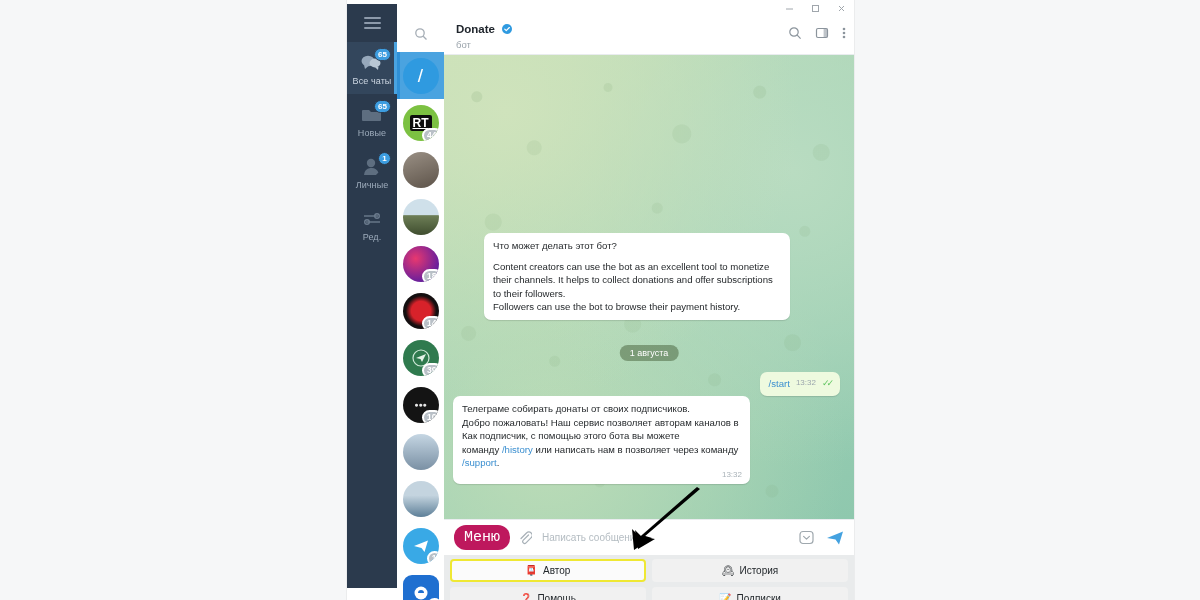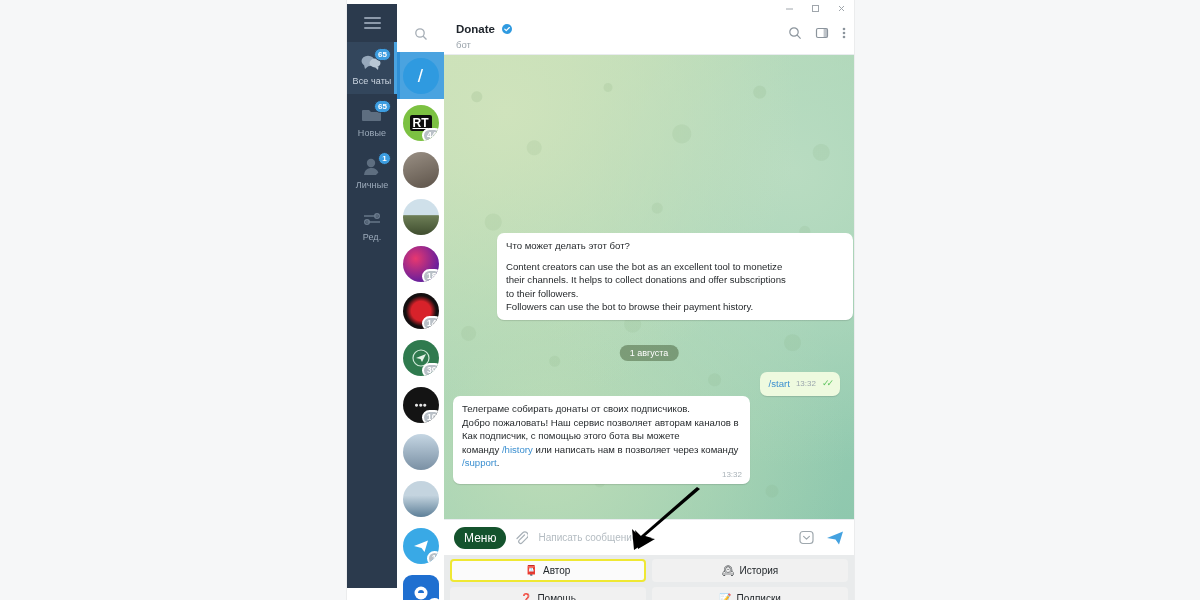--- a/index.html
+++ b/index.html
@@ -273,21 +273,21 @@
   .bubble a, .cmd { color: #3b8fd0; text-decoration: none; }
 
   .bubble.out {
     background: #eefadf;
   }
   .msg-time {
     font-size: 8px;
     color: #9ba6ad;
     white-space: nowrap;
   }
-  .out-row { display: flex; align-items: center; gap: 6px; }
+  .out-row { display: flex; align-items: flex-start; gap: 6px; }
   .checks { color: #5ec45e; font-size: 9px; letter-spacing: -3px; }
 
   .date-pill {
     position: absolute;
     left: 50%;
     transform: translateX(-50%);
     background: rgba(78,106,68,.55);
     color: #fff;
     font-size: 9px;
     padding: 3px 10px;
@@ -308,28 +308,28 @@
     height: 36px;
     background: #fff;
     border-top: 1px solid #e9ecef;
     display: flex;
     align-items: center;
     padding: 0 10px;
     box-sizing: border-box;
     gap: 8px;
   }
   .menu-btn {
-    background: #14532d;
+    background: #be185d;
     color: #fff;
-    font-size: 12px;
+    font-size: 15px;
     padding: 4px 10px;
     border-radius: 12px;
     border: none;
     cursor: pointer;
-    font-family: Liberation Sans, sans-serif;
+    font-family: Liberation Mono, monospace;
   }
   .clip { color: #a7b0b7; display: flex; align-items: center; }
   .msg-input {
     flex: 1;
     border: none;
     outline: none;
     font-size: 10px;
     color: #222;
     font-family: inherit;
     background: transparent;
@@ -583,21 +583,21 @@
                 <circle cx="2" cy="7" r="1.3" fill="#8b949c"></circle>
                 <circle cx="2" cy="11" r="1.3" fill="#8b949c"></circle>
               </svg>
           </span>
         </div>
       </div>
 
       <div class="messages">
         <div class="msg-layer">
 
-          <div class="bubble" style="left:53px; top:178px; width:356px;">
+          <div class="bubble" style="left:40px; top:178px; width:306px;">
             <p>Что может делать этот бот?</p>
             <div class="gap"></div>
             <p>Content creators can use the bot as  an excellent tool to monetize</p>
             <p>their channels. It helps to collect donations and offer subscriptions</p>
             <p>to their followers.</p>
             <p>Followers can use the bot to browse their payment history.</p>
           </div>
 
           <div class="date-pill" style="top:290px;">1 августа</div>
 

